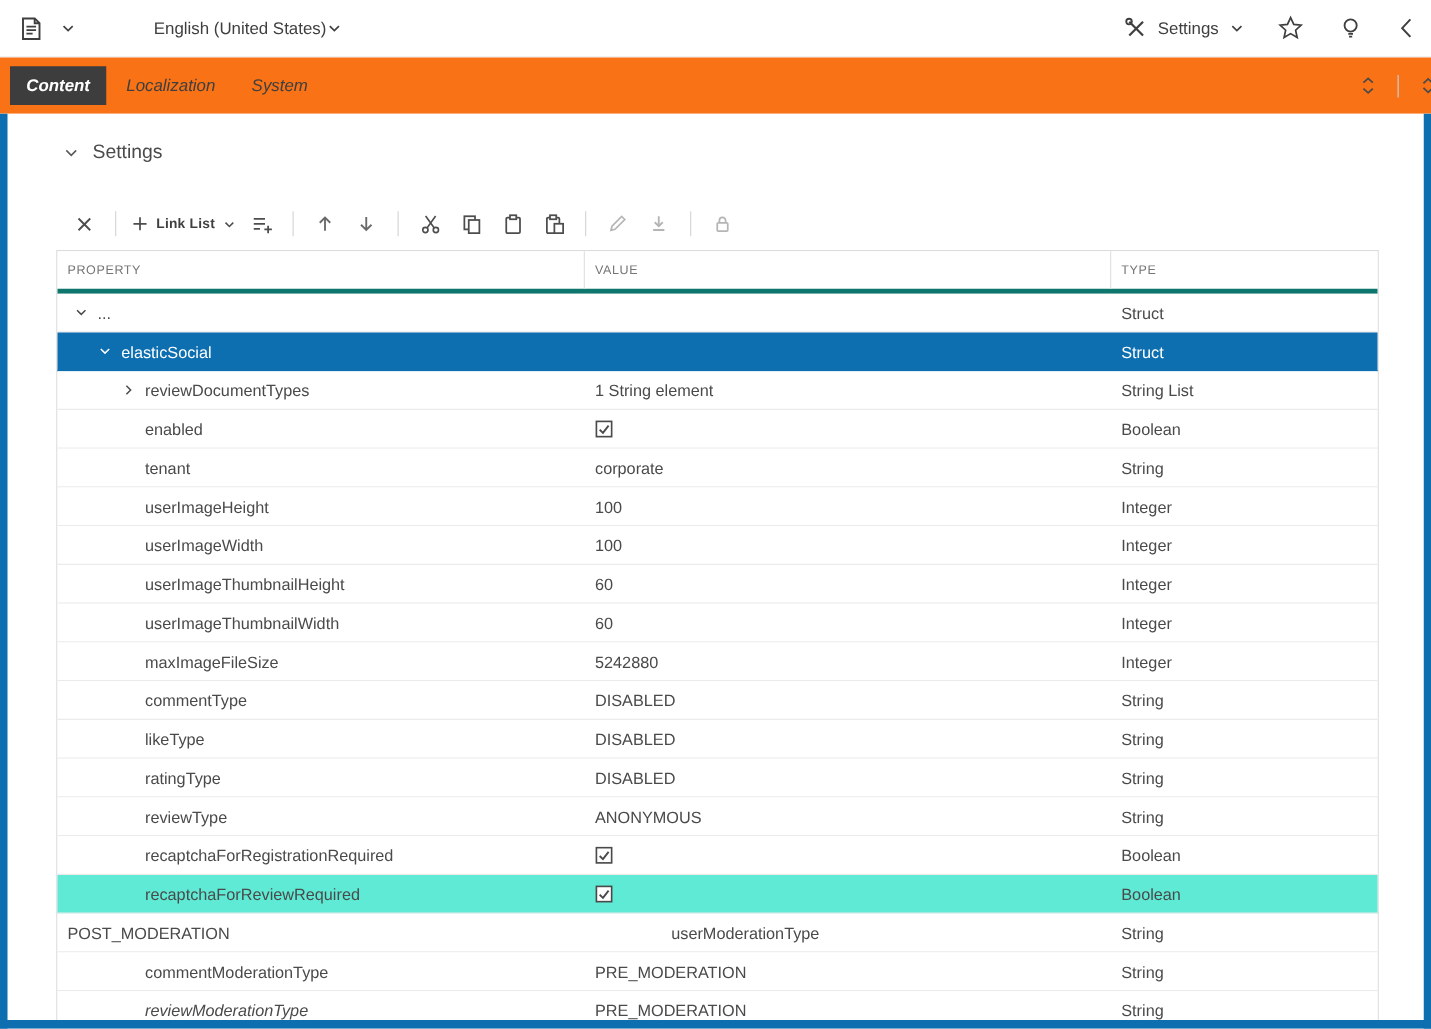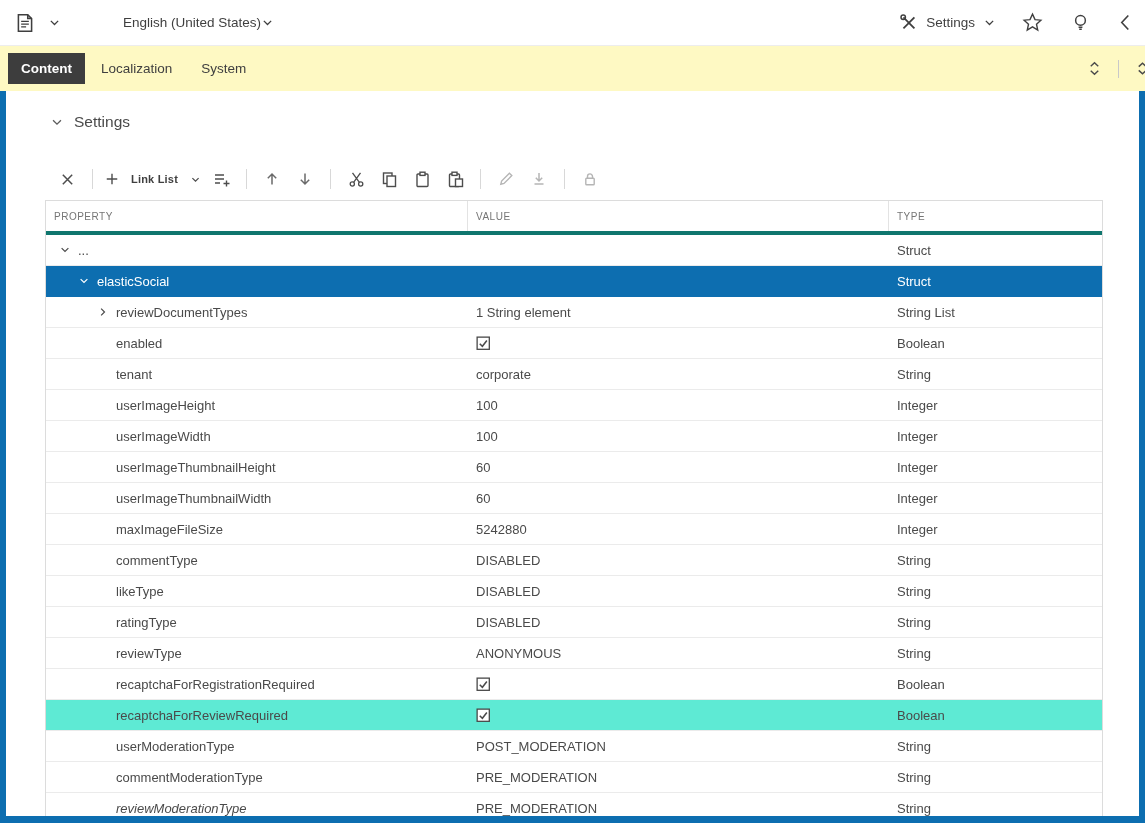--- a/index.html
+++ b/index.html
@@ -14,41 +14,41 @@
     cursor:pointer; background:none; border:none; padding:2px; }
   .doc-caret { margin-left:8px; }
   .lang { display:flex; align-items:center; margin-left:60px;
     font-size:13.5px; color:#3f3f3f; cursor:pointer; }
   .tb-right { margin-left:auto; display:flex; align-items:center; gap:24px; }
   .settings-menu { display:flex; align-items:center; gap:8px; font-size:13.5px;
     color:#3f3f3f; cursor:pointer; }
   svg { display:block; }
 
   
-  .tabbar { height:45px; display:flex; align-items:center; padding-left:8px; background:#fef9c3; }
+  .tabbar { height:45px; display:flex; align-items:center; padding-left:8px; background:#f97316;font-style:italic; }
   .tab { height:31px; line-height:31px; padding:0 13px; font-size:13.5px; color:#3f3f3f;
     cursor:pointer; margin-right:3px; white-space:nowrap; }
   .tab.active { background:#3d3d3d; color:#fff; font-weight:bold; }
   .tabbar-right { margin-left:auto; display:flex; align-items:center; gap:14px;
     padding-right:0; overflow:hidden; }
   .vdiv { width:1px; height:18px; background:#c9c9c9; }
   .tabbar-right .clip { margin-right:-7px; }
 
   
   .frame { height:732px; border-left:6px solid #0d6eb0; border-right:6px solid #0d6eb0;
     border-bottom:7px solid #0d6eb0; overflow:hidden; background:#fff; }
 
   .section-header { margin:20px 0 0 44px; height:22px; display:flex; align-items:center;
     gap:10px; font-size:15.5px; color:#4a4a4a; }
   .section-header .chev { cursor:pointer; color:#5c5c5c; }
 
   
   .toolbar { margin:30px 0 0 48px; height:32px; display:flex; align-items:center; gap:7px; }
   .tbtn { display:inline-flex; align-items:center; justify-content:center; min-width:26px;
-    height:26px; background:none; border:none; cursor:pointer; color:#4d4d4d; gap:12px; }
+    height:26px; background:none; border:none; cursor:pointer; color:#4d4d4d; gap:6px; }
   .tbtn.dis { color:#b5b5b5; cursor:default; }
   .tbtn .lbl { font-size:11px; font-weight:bold; color:#3f3f3f; letter-spacing:.2px; }
   .tsep { width:1px; height:20px; background:#d8d8d8; margin:0 5px; }
 
   
   .table { margin:5px 0 0 39px; width:1058px; border:1px solid #dcdcdc; }
   .thead { display:flex; height:34px; background:#fff; border-bottom:4px solid #0f766e; }
   .hcell { font-size:10px; letter-spacing:.5px; color:#757575; display:flex;
     align-items:center; padding-left:8px; border-right:1px solid #e3e3e3; cursor:pointer; }
   .hcell:last-child { border-right:none; }
@@ -397,25 +397,25 @@
             <span class="checkbox">
               <svg width="15" height="15" viewBox="0 0 16 16">
                 <rect x="1.2" y="1.2" width="13" height="13" fill="#fff" stroke="#4a4a4a" stroke-width="1.4"></rect>
                 <path d="M4 8.3 L6.8 11 L11.6 4.8" fill="none" stroke="#4a4a4a" stroke-width="1.6"></path>
               </svg>
             </span>
           </div>
           <div class="cell c-type">Boolean</div>
         </div>
         <div class="trow">
+          <div class="cell c-val">POST_MODERATION</div>
           <div class="cell c-prop" style="padding-left: 51px;">
             <span class="expander"></span>
             <span class="prop-text">userModerationType</span>
           </div>
-          <div class="cell c-val">POST_MODERATION</div>
           <div class="cell c-type">String</div>
         </div>
         <div class="trow">
           <div class="cell c-prop" style="padding-left: 51px;">
             <span class="expander"></span>
             <span class="prop-text">commentModerationType</span>
           </div>
           <div class="cell c-val">PRE_MODERATION</div>
           <div class="cell c-type">String</div>
         </div>

